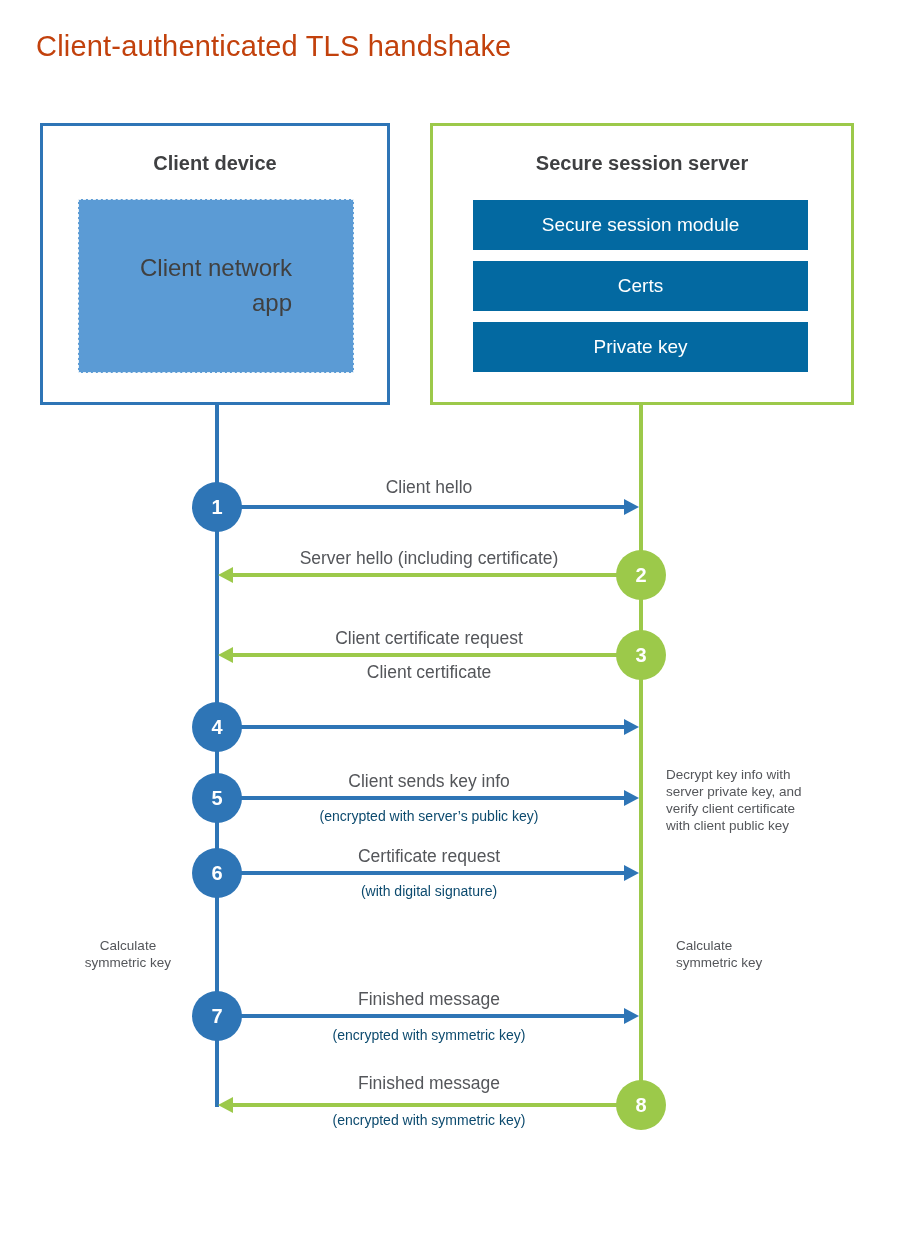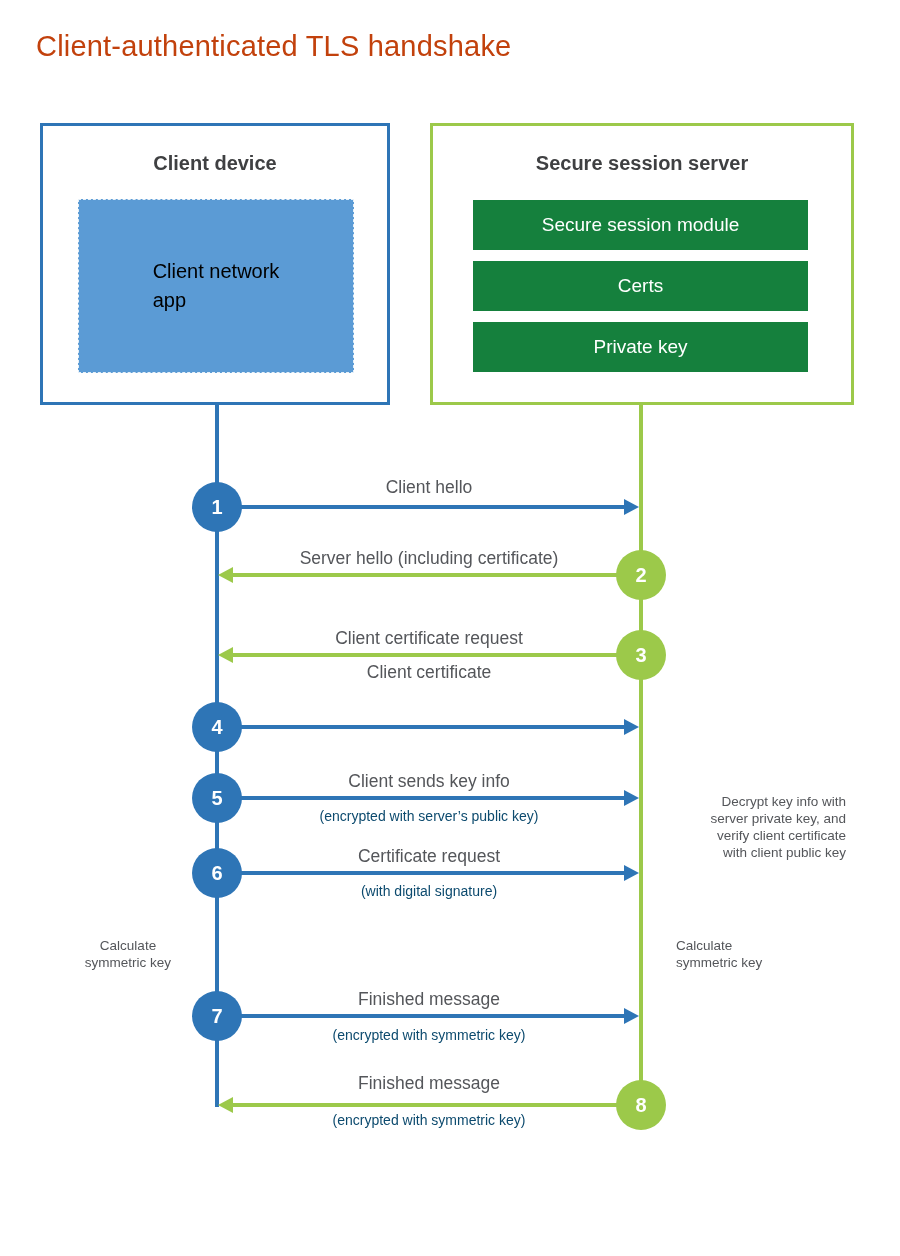--- a/index.html
+++ b/index.html
@@ -12,23 +12,23 @@
   
   .actor-box{position:absolute;top:123px;height:282px;box-sizing:border-box;background:#fff;}
   .actor-box.client{left:40px;width:350px;border:3px solid #2e75b6;}
   .actor-box.server{left:430px;width:424px;border:3px solid #9cc94a;}
   .actor-title{position:absolute;left:0;right:0;top:26px;text-align:center;
                font-size:20px;font-weight:700;color:#3f4042;}
 
   .app-box{position:absolute;left:78px;top:199px;width:276px;height:174px;box-sizing:border-box;
            background:#5b9bd5;border:1px dashed rgba(255,255,255,0.85);
            display:flex;align-items:center;justify-content:center;}
-  .app-box .lbl{color:#000000;font-size:20px;text-align:left;white-space:pre-line;line-height:1.45;}
+  .app-box .lbl{color:#404040;font-size:24px;text-align:right;white-space:pre-line;line-height:1.45;}
 
-  .module-bar{position:absolute;left:473px;width:335px;height:50px;background:#15803d;
+  .module-bar{position:absolute;left:473px;width:335px;height:50px;background:#0369a1;
               display:flex;align-items:center;justify-content:center;}
   .module-bar .lbl{color:#ffffff;font-size:19px;}
 
   
   .lifeline{position:absolute;top:405px;width:4px;height:702px;}
   .lifeline.client{left:215px;background:#2e75b6;}
   .lifeline.server{left:639px;background:#9cc94a;}
 
   
   .arrow{position:absolute;height:4px;}
@@ -41,21 +41,21 @@
           display:flex;align-items:center;justify-content:center;
           color:#ffffff;font-size:20px;font-weight:700;}
   .circle.blue{left:192px;background:#2e75b6;}
   .circle.green{left:616px;background:#9cc94a;}
   .msg-label{position:absolute;left:242px;width:374px;text-align:center;
              font-size:17.5px;color:#54565a;}
   .msg-sub{position:absolute;left:242px;width:374px;text-align:center;
            font-size:14px;color:#0c4a6e;}
 
   .side-note{position:absolute;font-size:13.5px;color:#54565a;line-height:1.27;white-space:pre-line;}
-  .note-decrypt{left:666px;top:793px;width:180px;text-align:right;}
+  .note-decrypt{left:666px;top:766px;width:180px;text-align:left;}
   .note-calc-left{left:66px;top:937px;width:124px;text-align:center;}
   .note-calc-right{left:676px;top:937px;width:124px;text-align:left;}
 </style>
 </head>
 <body>
 
 <div id="page">
 
   <div class="page-title">Client-authenticated TLS handshake</div>
 

